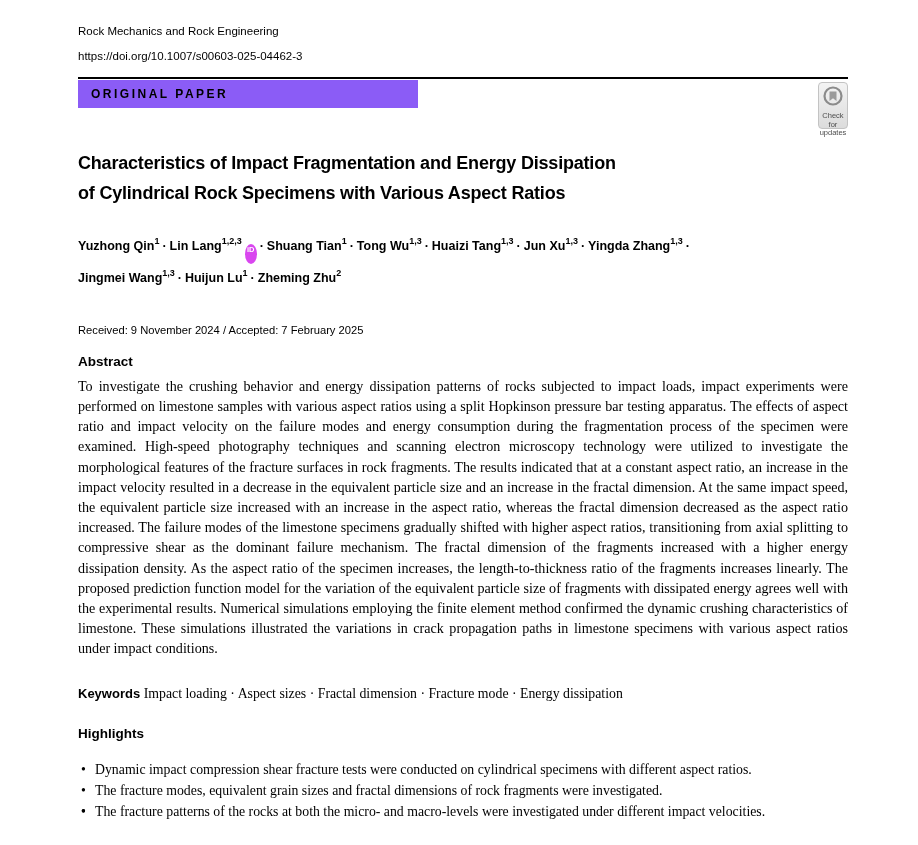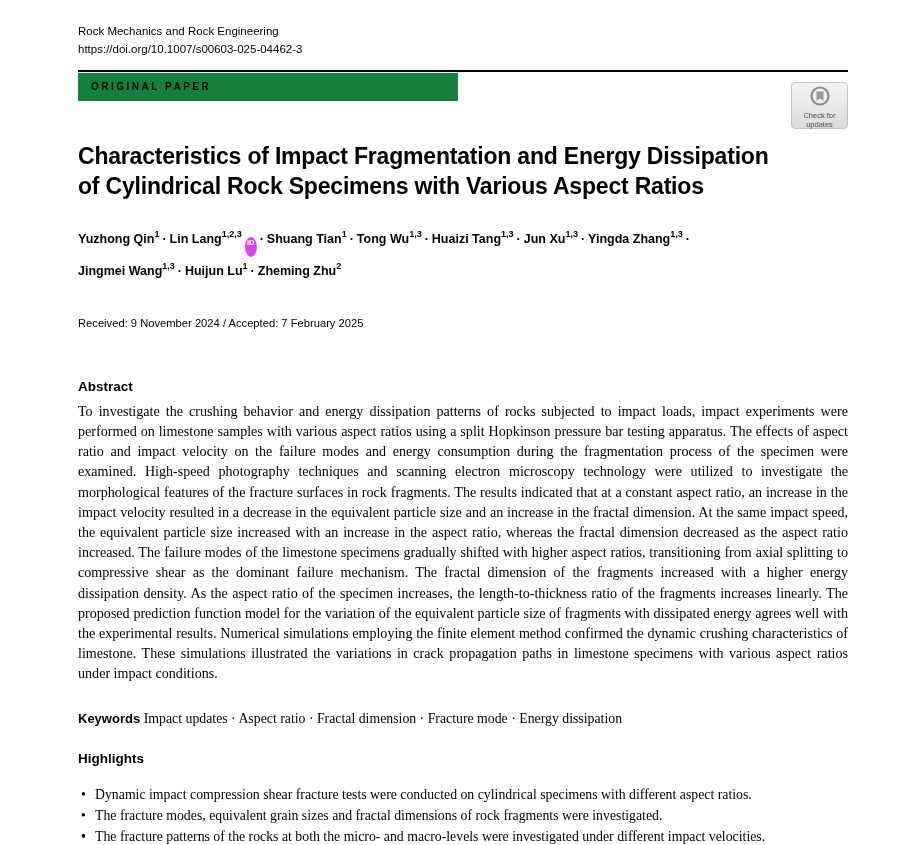--- a/index.html
+++ b/index.html
@@ -8,63 +8,63 @@
     width: 918px; height: 845px; overflow: hidden;
     font-family: "Liberation Sans", sans-serif;
     color: #000;
   }
   .page {
     position: relative;
     width: 918px; height: 845px;
     padding: 24px 70px 4px 78px;
   }
   .journal-name { font-size: 11.5px; line-height: 15px; }
-  .doi { font-size: 11.5px; line-height: 15px; margin-top: 3px; color: #000; text-decoration: none; display: inline-block; text-align: center; }
+  .doi { font-size: 11.5px; line-height: 15px; margin-top: 10px; color: #000; text-decoration: none; display: inline-block; text-align: center; }
   .top-rule { height: 2px; background: #000; margin-top: 13px; }
   .banner {
     margin-top: 1px;
-    width: 380px; height: 28px;
-    background: #15803d;
-    font-size: 10px; font-weight: bold; letter-spacing: 2.5px;
+    width: 340px; height: 28px;
+    background: #8b5cf6;
+    font-size: 12px; font-weight: bold; letter-spacing: 2.5px;
     line-height: 28px; padding-left: 13px;
   }
   .badge {
     position: absolute; top: 82px; right: 70px;
-    width: 57px; height: 47px;
+    width: 30px; height: 47px;
     border: 1px solid #c3c3c3; border-radius: 4px;
     background: linear-gradient(#f3f3f3, #dcdcdc);
     text-align: center; padding-top: 2px;
     cursor: pointer;
   }
   .badge-label {
     font-size: 7.5px; line-height: 8.5px; color: #4d4d4d;
     white-space: pre-line; margin-top: 1px;
   }
   .title {
     margin-top: 41px;
-    font-size: 23px; font-weight: bold; line-height: 29.5px;
+    font-size: 18px; font-weight: bold; line-height: 29.5px;
     letter-spacing: -0.2px;
     white-space: pre-line;
   }
   .authors {
     margin-top: 24px;
     font-size: 12.5px; font-weight: bold; line-height: 21px;
   }
   .authors sup { font-size: 9px; position: relative; top: -1px; }
   .sep { margin: 0 3px; }
   .orcid {
     display: inline-block; width: 12px; height: 20px;
     background: #d946ef; color: #fff; border-radius: 50%;
     font-size: 7.5px; line-height: 12px; text-align: center;
     font-weight: bold; margin-left: 3px; vertical-align: -2px;
     cursor: pointer;
   }
   .dates { margin-top: 34px; font-size: 11.2px; line-height: 15.5px; }
   .section-heading { font-size: 13.5px; font-weight: bold; line-height: 18px; }
-  .abstract-heading { margin-top: 46px; }
+  .abstract-heading { margin-top: 14px; }
   .abstract-body {
     margin-top: 5px;
     font-family: "Liberation Serif", serif;
     font-size: 14.1px; line-height: 20.2px;
     text-align: justify;
   }
   .keywords { margin-top: 26px; font-size: 13px; line-height: 18px; }
   .keywords .kw-heading { font-weight: bold; font-family: "Liberation Sans", sans-serif; text-align: right; }
   .keywords .kw-value { font-family: "Liberation Serif", serif; font-size: 13.8px; }
   .highlights-heading { margin-top: 22px; }
@@ -106,21 +106,21 @@
 
   <div class="dates">
     <div>Received: 9 November 2024 / Accepted: 7 February 2025</div>
   </div>
 
   <div class="section-heading abstract-heading">Abstract</div>
   <p class="abstract-body">To investigate the crushing behavior and energy dissipation patterns of rocks subjected to impact loads, impact experiments were performed on limestone samples with various aspect ratios using a split Hopkinson pressure bar testing apparatus. The effects of aspect ratio and impact velocity on the failure modes and energy consumption during the fragmentation process of the specimen were examined. High-speed photography techniques and scanning electron microscopy technology were utilized to investigate the morphological features of the fracture surfaces in rock fragments. The results indicated that at a constant aspect ratio, an increase in the impact velocity resulted in a decrease in the equivalent particle size and an increase in the fractal dimension. At the same impact speed, the equivalent particle size increased with an increase in the aspect ratio, whereas the fractal dimension decreased as the aspect ratio increased. The failure modes of the limestone specimens gradually shifted with higher aspect ratios, transitioning from axial splitting to compressive shear as the dominant failure mechanism. The fractal dimension of the fragments increased with a higher energy dissipation density. As the aspect ratio of the specimen increases, the length-to-thickness ratio of the fragments increases linearly. The proposed prediction function model for the variation of the equivalent particle size of fragments with dissipated energy agrees well with the experimental results. Numerical simulations employing the finite element method confirmed the dynamic crushing characteristics of limestone. These simulations illustrated the variations in crack propagation paths in limestone specimens with various aspect ratios under impact conditions.</p>
 
   <p class="keywords">
     <span class="kw-heading">Keywords</span>
-    <span class="kw-value">Impact updates · Aspect ratio · Fractal dimension · Fracture mode · Energy dissipation</span>
+    <span class="kw-value">Impact loading · Aspect sizes · Fractal dimension · Fracture mode · Energy dissipation</span>
   </p>
 
   <div class="section-heading highlights-heading">Highlights</div>
 
   <ul class="highlights">
     <li><span class="bullet">•</span><span>Dynamic impact compression shear fracture tests were conducted on cylindrical specimens with different aspect ratios.</span></li>
     <li><span class="bullet">•</span><span>The fracture modes, equivalent grain sizes and fractal dimensions of rock fragments were investigated.</span></li>
     <li><span class="bullet">•</span></li>
     <li><span class="bullet">•</span><span>The fracture patterns of the rocks at both the micro- and macro-levels were investigated under different impact velocities.</span></li>
   </ul>

